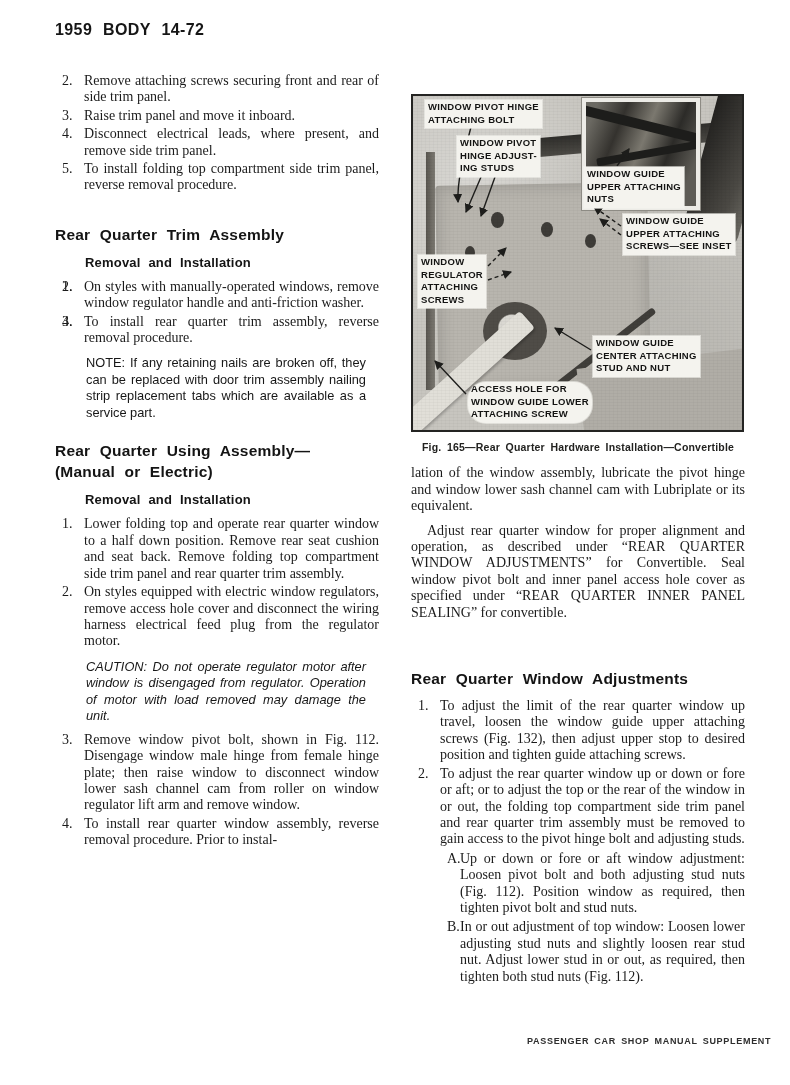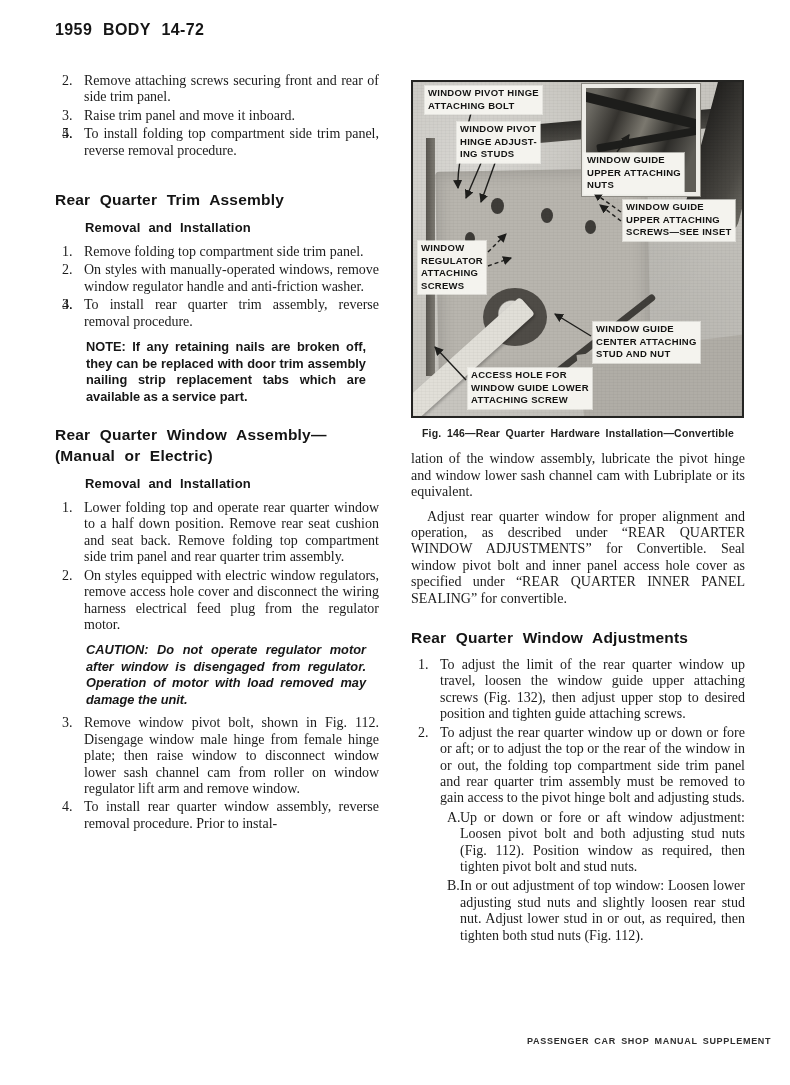--- a/index.html
+++ b/index.html
@@ -22,21 +22,21 @@
   .page-footer {
     position: absolute; left: 527px; top: 1036px;
     font-family: "Liberation Sans", sans-serif;
     font-weight: bold; font-size: 9px; letter-spacing: 0.7px; word-spacing: 2px;
     color: #2e2e2e;
   }
 
   
   .col { position: absolute; font-size: 14px; line-height: 16.4px; }
   .col-left  { left: 55px;  top: 73px; width: 324px; }
-  .col-right { left: 411px; top: 80px; width: 334px; }
+  .col-right { left: 411px; top: 94px; width: 334px; }
 
   
   .h-section {
     font-family: "Liberation Sans", sans-serif;
     font-weight: bold; font-size: 15.5px; line-height: 21px;
     letter-spacing: 0.2px; word-spacing: 5px; color: #141414;
   }
   .h-sub {
     font-family: "Liberation Sans", sans-serif;
     font-weight: bold; font-size: 13px; line-height: 15px;
@@ -46,37 +46,37 @@
   
   .num-item { position: relative; padding-left: 29px; text-align: justify; margin-top: 2px; }
   .num-item:first-child { margin-top: 0; }
   .num-item .marker { position: absolute; left: 7px; top: 0; }
   .sub-item { position: relative; padding-left: 49px; text-align: justify; margin-top: 3px; }
   .sub-item .marker { position: absolute; left: 36px; top: 0; }
 
   
   .note-block, .caution-block {
     font-family: "Liberation Sans", sans-serif;
-    font-weight: bold; font-size: 12.8px; line-height: 16.5px;
+    font-weight: normal; font-size: 12.8px; line-height: 16.5px;
     margin: 9px 13px 2px 31px; text-align: justify; color: #171717;
   }
   .caution-block { font-style: italic; }
 
   
   .mt-sec   { margin-top: 30px; }
   .mt-sub   { margin-top: 10px; padding-left: 30px; }
   .mt-list  { margin-top: 9px;  }
   .mt-sec2  { margin-top: 19px; }
   .mt-item  { margin-top: 7px;  }
 
   
   .para { text-align: justify; }
   .para-cont { margin-top: 10px; }
   .para-indent { text-indent: 16px; margin-top: 8px; }
-  .adjust-title { margin-top: 20px; }
+  .adjust-title { margin-top: 47px; }
   .adjust-list { margin-top: 9px; }
 
   
   .figure-box {
     position: relative; width: 333px; height: 338px;
     border: 2px solid #242422; background: #c7c5bf;
   }
   .photo { position: absolute; inset: 0; overflow: hidden;
     background:
       radial-gradient(circle at 18% 28%, rgba(255,255,255,0.30), transparent 42%),
@@ -120,21 +120,21 @@
     font-weight: bold; font-size: 9.5px; line-height: 12.5px; letter-spacing: 0.3px;
     color: #131312; background: #f4f3ee; padding: 1px 3px 2px 3px;
     white-space: pre-line; box-shadow: 0 0 0 1px rgba(244,243,238,0.6);
   }
   .lbl-1 { left: 12px;  top: 4px;   }
   .lbl-2 { left: 44px;  top: 40px;  }
   .lbl-3 { left: 171px; top: 71px;  }
   .lbl-4 { left: 210px; top: 118px; }
   .lbl-5 { left: 5px;   top: 159px; }
   .lbl-6 { left: 180px; top: 240px; }
-  .lbl-7 { left: 55px;  top: 286px; }
+  .lbl-7 { left: 55px;  top: 286px; border-radius: 18px; }
 
   .leader-svg { position: absolute; inset: 0; z-index: 4; width: 100%; height: 100%; }
 
   .fig-caption {
     margin-top: 7px; text-align: center;
     font-family: "Liberation Sans", sans-serif;
     font-weight: bold; font-size: 10.5px; letter-spacing: 0.2px; word-spacing: 2.5px;
     color: #222220;
   }
 </style>
@@ -149,52 +149,52 @@
     <div class="num-item">
       <span class="marker">2.</span>
       <span>Remove attaching screws securing front and rear of side trim panel.</span>
     </div>
     <div class="num-item">
       <span class="marker">3.</span>
       <span>Raise trim panel and move it inboard.</span>
     </div>
     <div class="num-item">
       <span class="marker">4.</span>
+      <span>Disconnect electrical leads, where present, and remove side trim panel.</span>
     </div>
     <div class="num-item">
       <span class="marker">5.</span>
       <span>To install folding top compartment side trim panel, reverse removal procedure.</span>
     </div>
   </div>
 
   <div class="h-section mt-sec">Rear Quarter Trim Assembly</div>
   <div class="h-sub mt-sub">Removal and Installation</div>
 
   <div class="mt-list">
     <div class="num-item">
       <span class="marker">1.</span>
-      <span>Remove folding top compartment side trim panel.</span>
     </div>
     <div class="num-item">
       <span class="marker">2.</span>
       <span>On styles with manually-operated windows, remove window regulator handle and anti-friction washer.</span>
     </div>
     <div class="num-item">
       <span class="marker">3.</span>
     </div>
     <div class="num-item">
       <span class="marker">4.</span>
       <span>To install rear quarter trim assembly, reverse removal procedure.</span>
     </div>
   </div>
 
   <div class="note-block">NOTE: If any retaining nails are broken off, they can be replaced with door trim assembly nailing strip replacement tabs which are available as a service part.</div>
 
   <div class="h-section mt-sec2">
-    <div>Rear Quarter Window Assembly—</div>
+    <div>Rear Quarter Using Assembly—</div>
     <div>(Manual or Electric)</div>
   </div>
   <div class="h-sub mt-sub">Removal and Installation</div>
 
   <div class="mt-list">
     <div class="num-item">
       <span class="marker">1.</span>
       <span>Lower folding top and operate rear quarter window to a half down position. Remove rear seat cushion and seat back. Remove folding top compartment side trim panel and rear quarter trim assembly.</span>
     </div>
     <div class="num-item">
@@ -276,21 +276,21 @@
 ATTACHING
 SCREWS</div>
     <div class="fig-label lbl-6">WINDOW GUIDE
 CENTER ATTACHING
 STUD AND NUT</div>
     <div class="fig-label lbl-7">ACCESS HOLE FOR
 WINDOW GUIDE LOWER
 ATTACHING SCREW</div>
   </div>
 
-  <div class="fig-caption">Fig. 146—Rear Quarter Hardware Installation—Convertible</div>
+  <div class="fig-caption">Fig. 165—Rear Quarter Hardware Installation—Convertible</div>
 
   <div class="para para-cont">lation of the window assembly, lubricate the pivot hinge and window lower sash channel cam with Lubriplate or its equivalent.</div>
   <div class="para para-indent">Adjust rear quarter window for proper alignment and operation, as described under “REAR QUARTER WINDOW ADJUSTMENTS” for Convertible. Seal window pivot bolt and inner panel access hole cover as specified under “REAR QUARTER INNER PANEL SEALING” for convertible.</div>
 
   <div class="h-section adjust-title">Rear Quarter Window Adjustments</div>
 
   <div class="adjust-list">
     <div class="num-item">
       <span class="marker">1.</span>
       <span>To adjust the limit of the rear quarter window up travel, loosen the window guide upper attaching screws (Fig. 132), then adjust upper stop to desired position and tighten guide attaching screws.</span>

